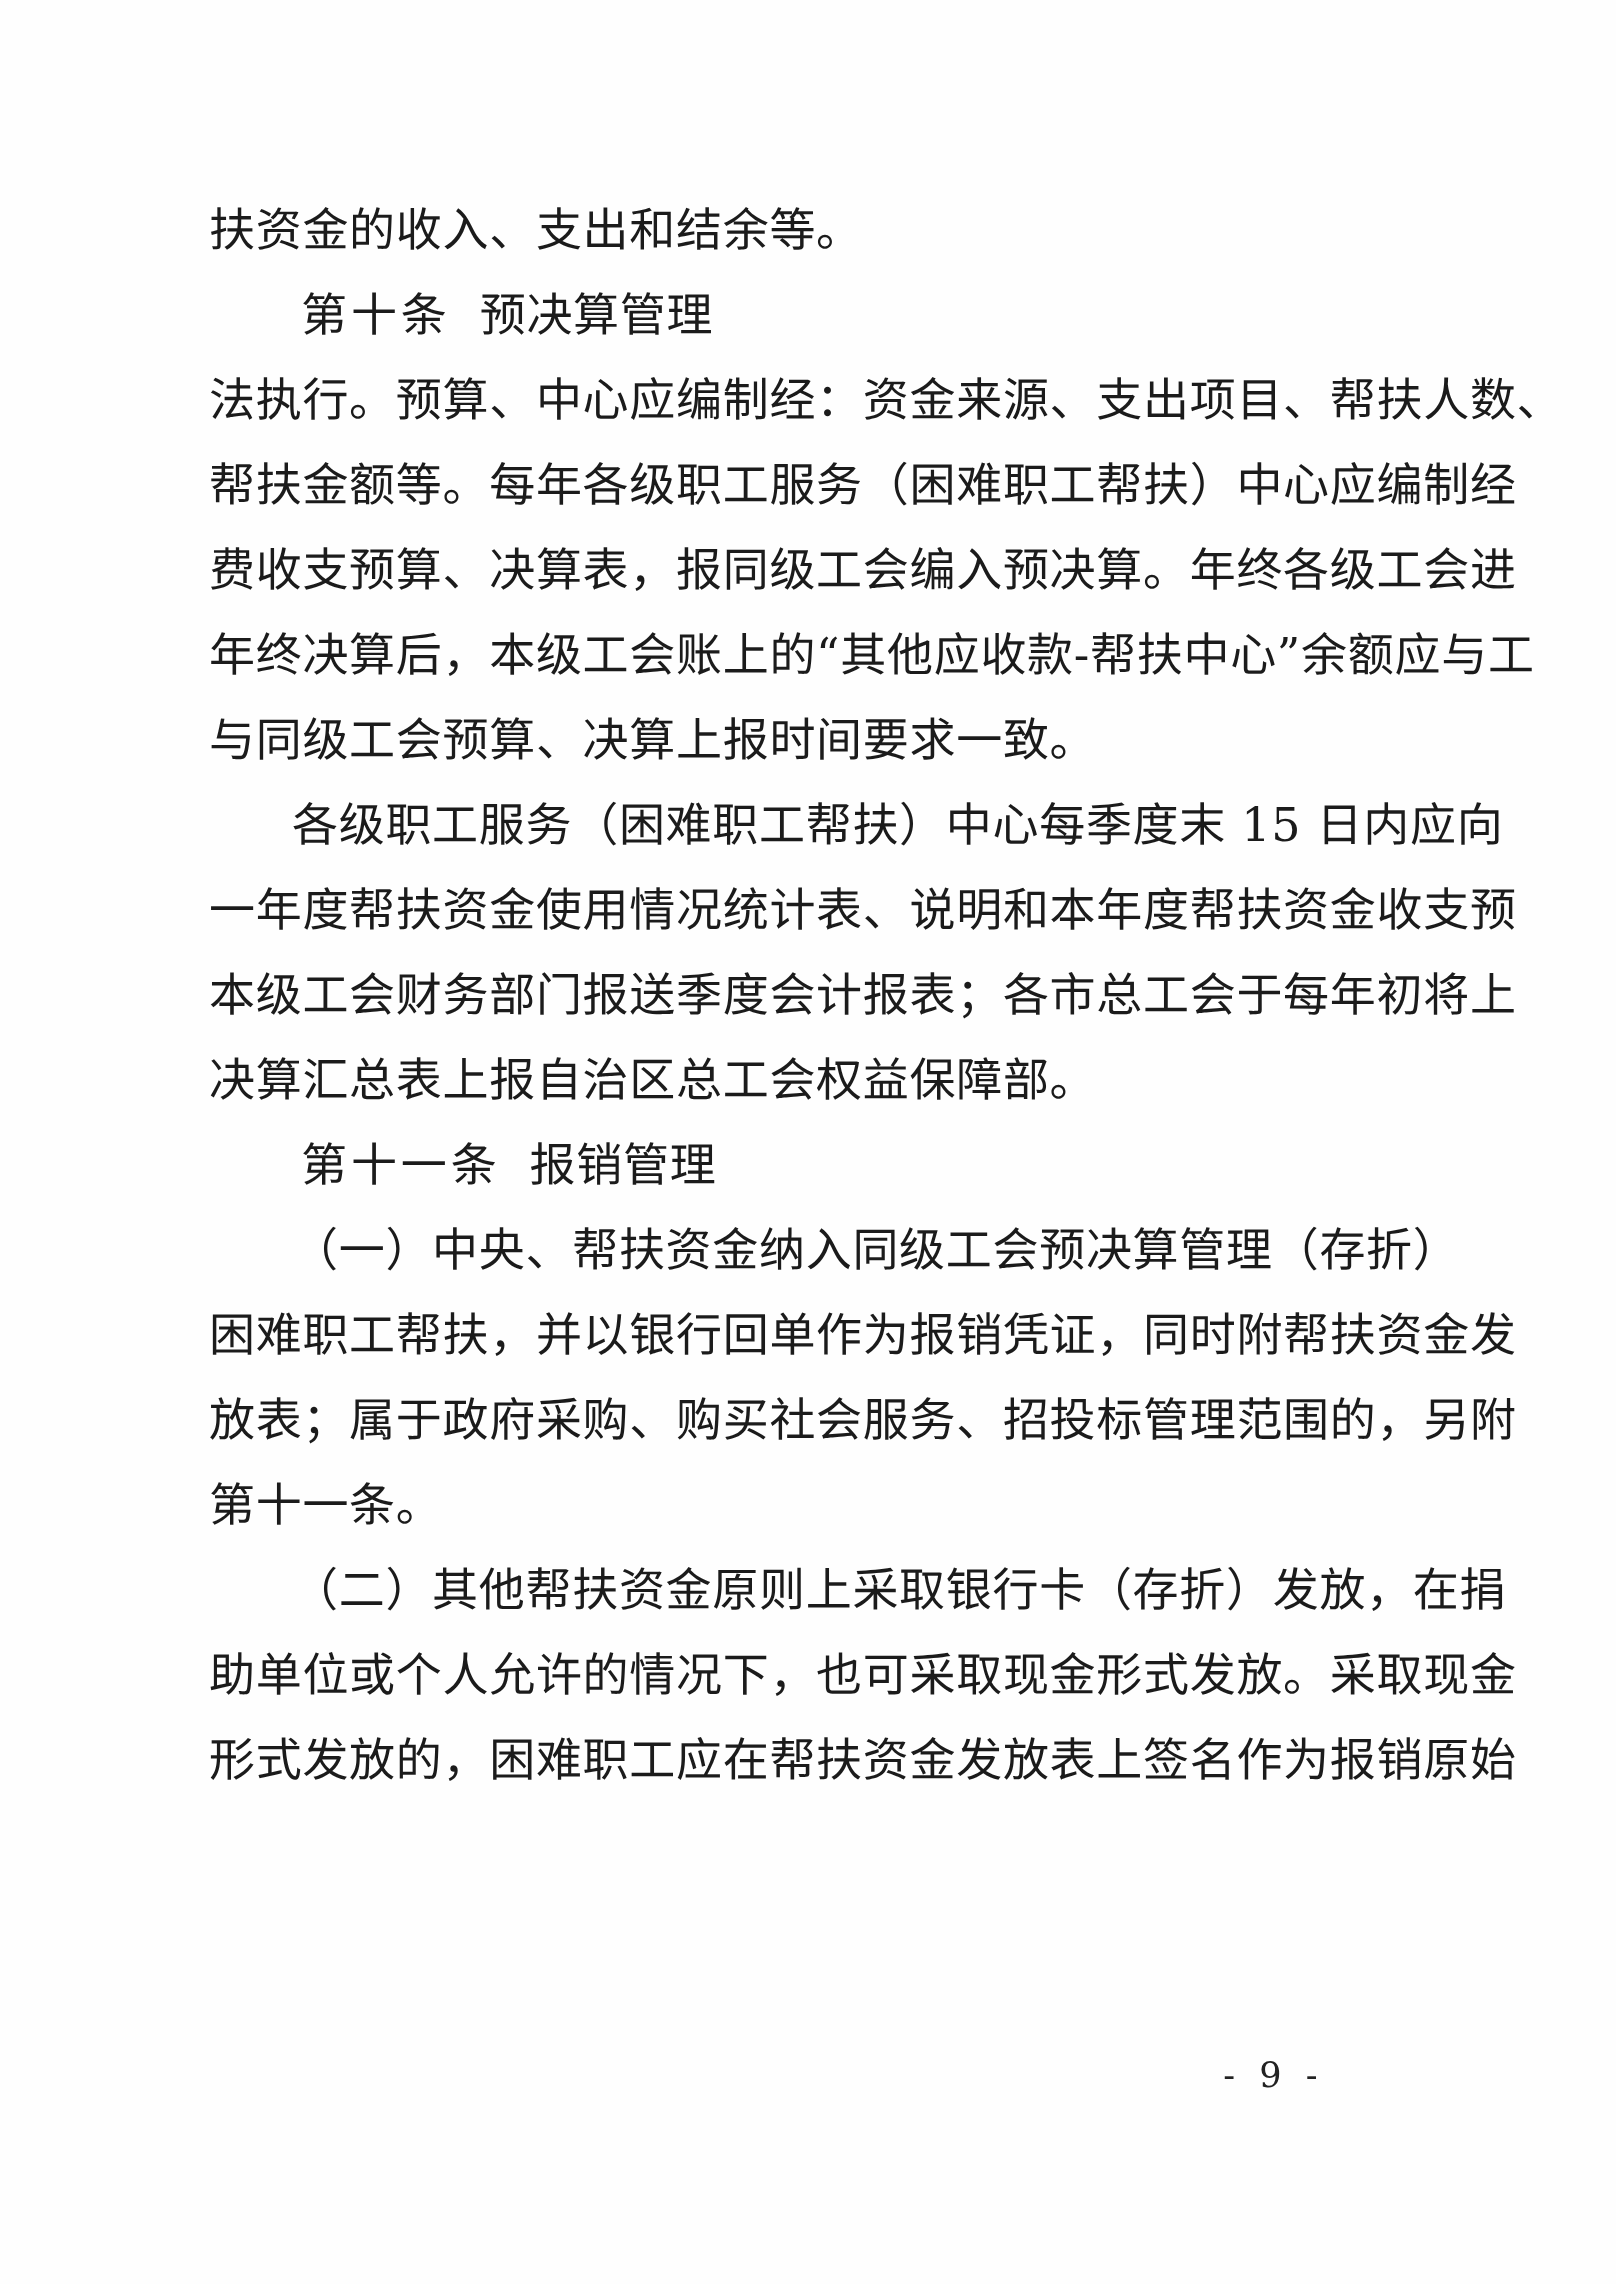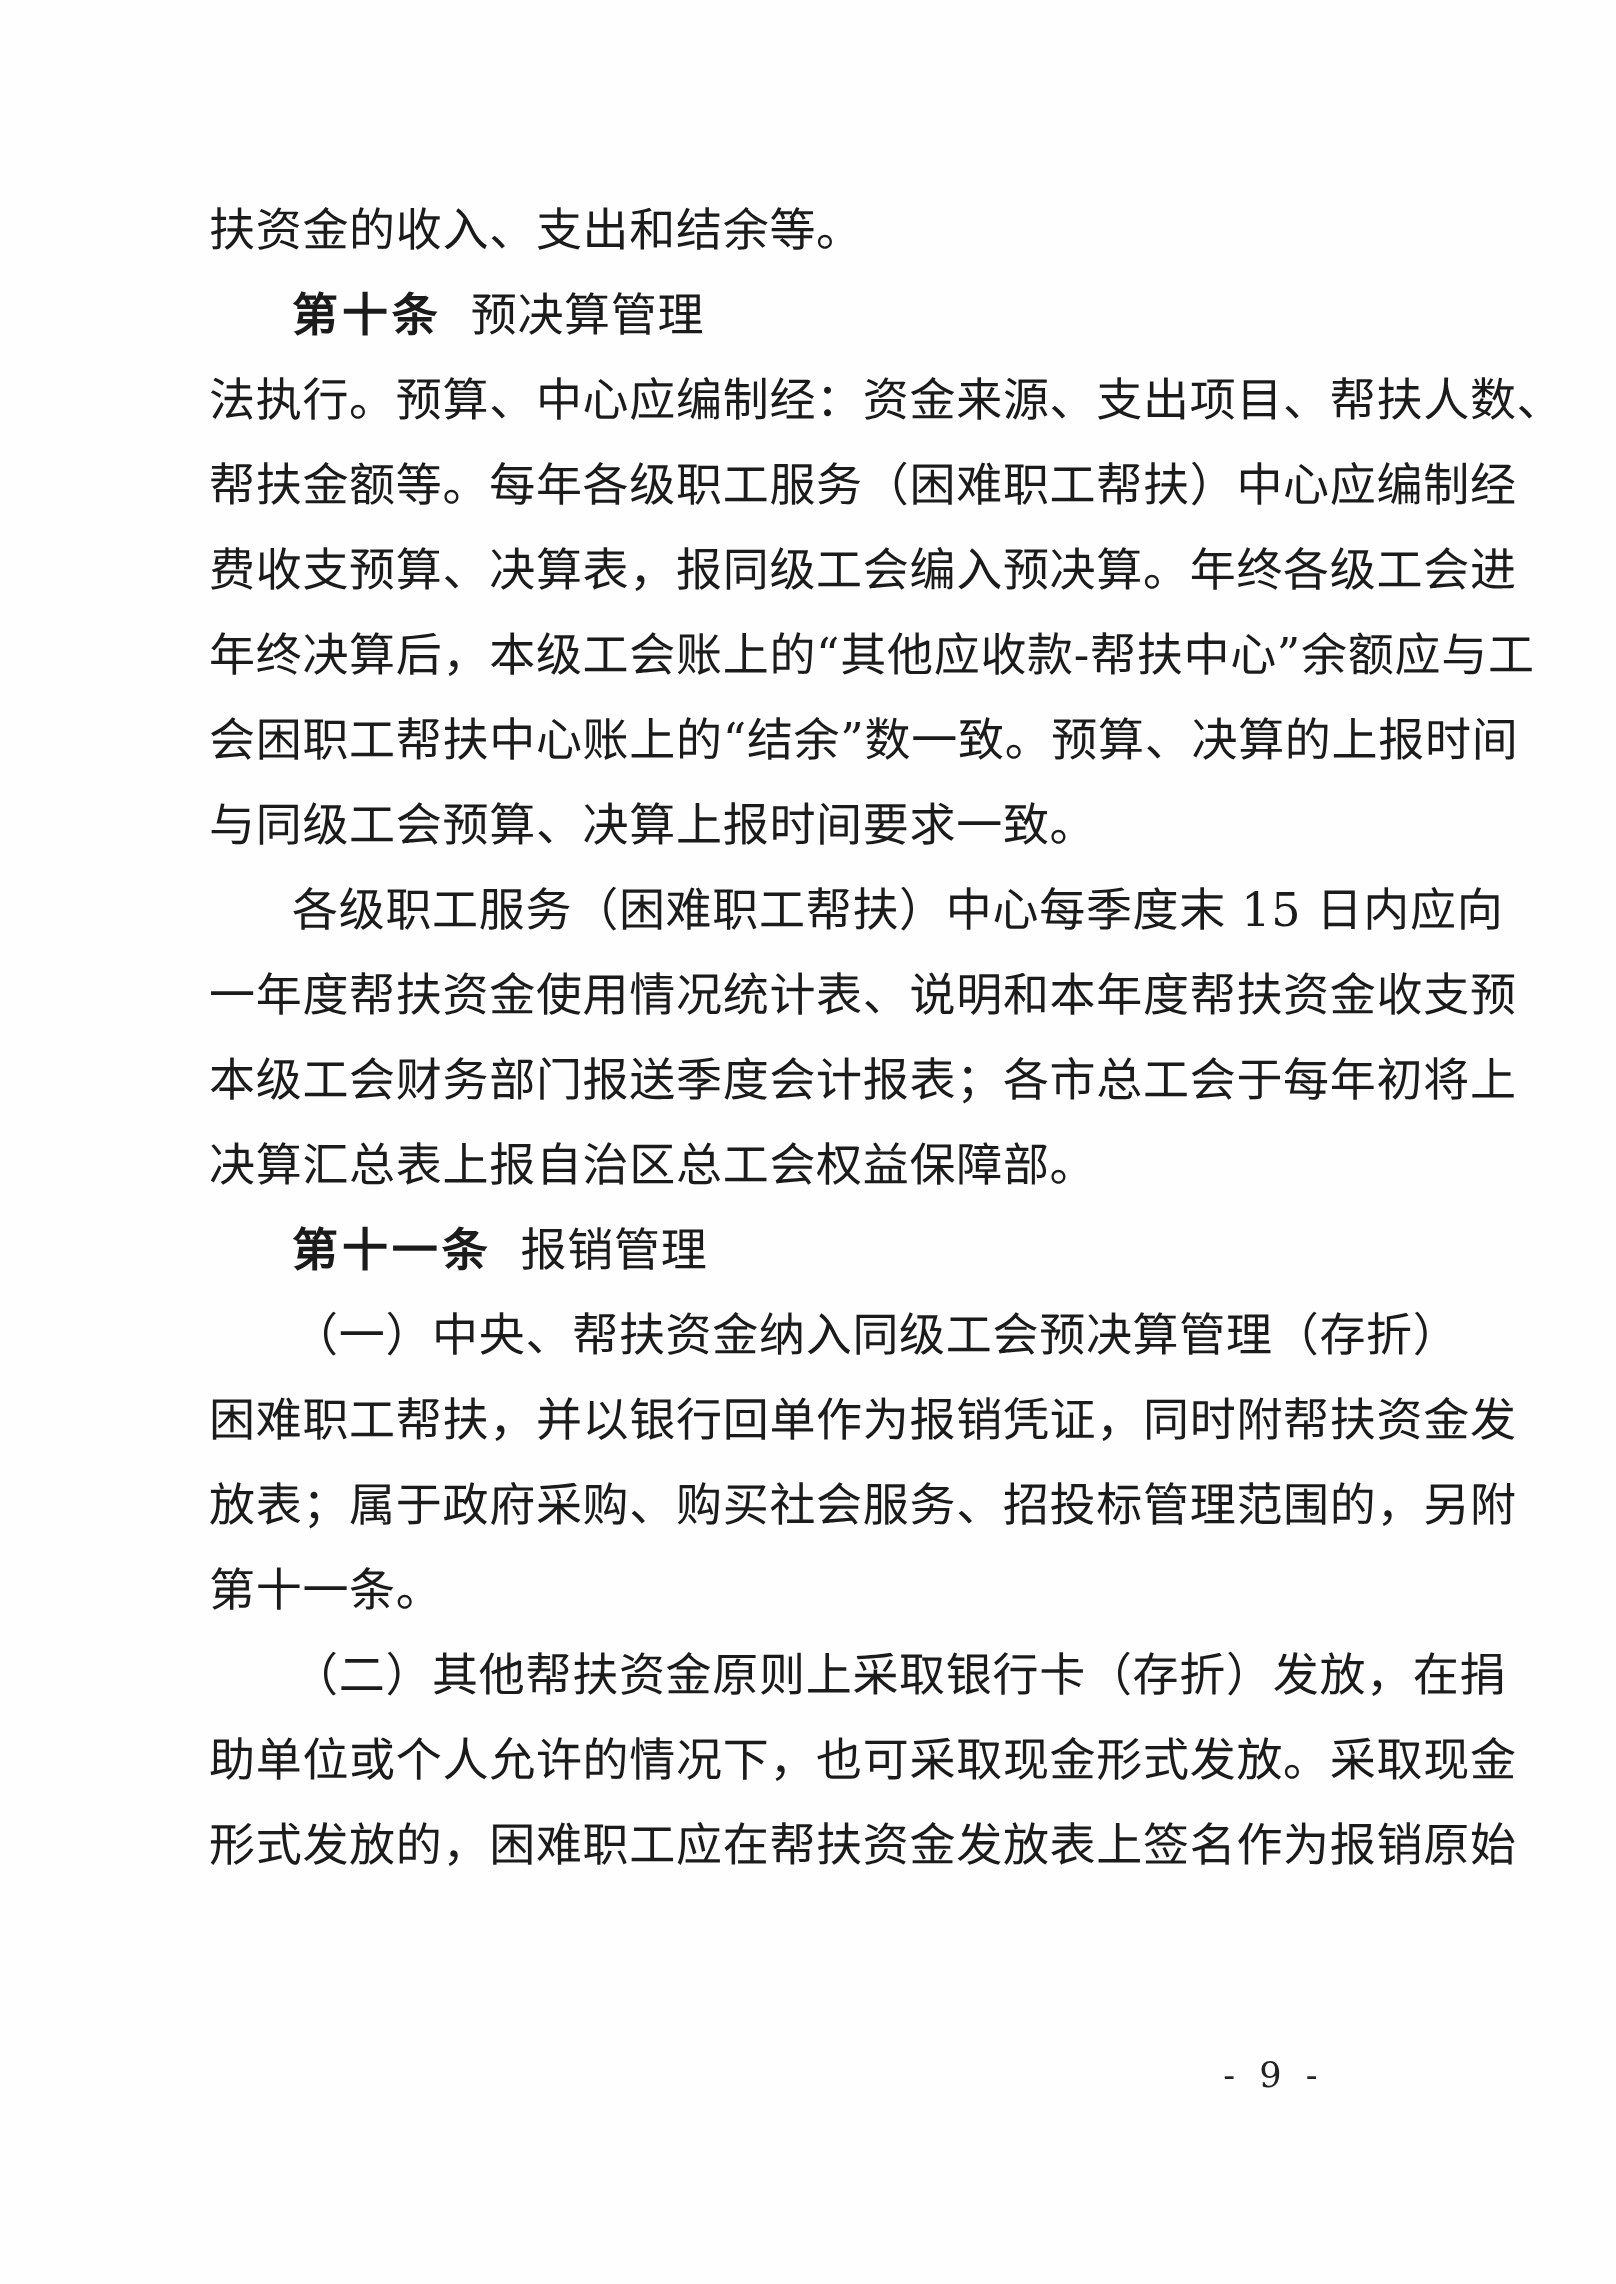--- a/index.html
+++ b/index.html
@@ -26,23 +26,24 @@
     line-height: 85px;
     font-size: 46px;
     color: #1b1b1b;
     white-space: nowrap;
     letter-spacing: 0.7px;
   }
   .line.indent {
     padding-left: 83px;
   }
   .line.heading .bold {
-    font-weight: 700;
+    font-weight: 400;
     margin-right: 29px;
     letter-spacing: 3.9px;
+    margin-left: 9px;
   }
   .page-number {
     position: absolute;
     top: 2054px;
     right: 292px;
     height: 43px;
     line-height: 43px;
     font-size: 35px;
     letter-spacing: 6.5px;
     color: #222222;
@@ -52,21 +53,20 @@
 <body>
 
 <div class="page">
   <main class="doc">
       <div class="line">扶资金的收入、支出和结余等。</div>
       <div class="line indent heading"><span class="bold">第十条</span><span>预决算管理</span></div>
       <div class="line">法执行。预算、中心应编制经：资金来源、支出项目、帮扶人数、</div>
       <div class="line">帮扶金额等。每年各级职工服务（困难职工帮扶）中心应编制经</div>
       <div class="line">费收支预算、决算表，报同级工会编入预决算。年终各级工会进</div>
       <div class="line">年终决算后，本级工会账上的“其他应收款-帮扶中心”余额应与工</div>
-      <div class="line">会困职工帮扶中心账上的“结余”数一致。预算、决算的上报时间</div>
       <div class="line">与同级工会预算、决算上报时间要求一致。</div>
       <div class="line indent">各级职工服务（困难职工帮扶）中心每季度末 15 日内应向</div>
       <div class="line">一年度帮扶资金使用情况统计表、说明和本年度帮扶资金收支预</div>
       <div class="line">本级工会财务部门报送季度会计报表；各市总工会于每年初将上</div>
       <div class="line">决算汇总表上报自治区总工会权益保障部。</div>
       <div class="line indent heading"><span class="bold">第十一条</span><span>报销管理</span></div>
       <div class="line indent">（一）中央、帮扶资金纳入同级工会预决算管理（存折）</div>
       <div class="line">困难职工帮扶，并以银行回单作为报销凭证，同时附帮扶资金发</div>
       <div class="line">放表；属于政府采购、购买社会服务、招投标管理范围的，另附</div>
       <div class="line">第十一条。</div>

